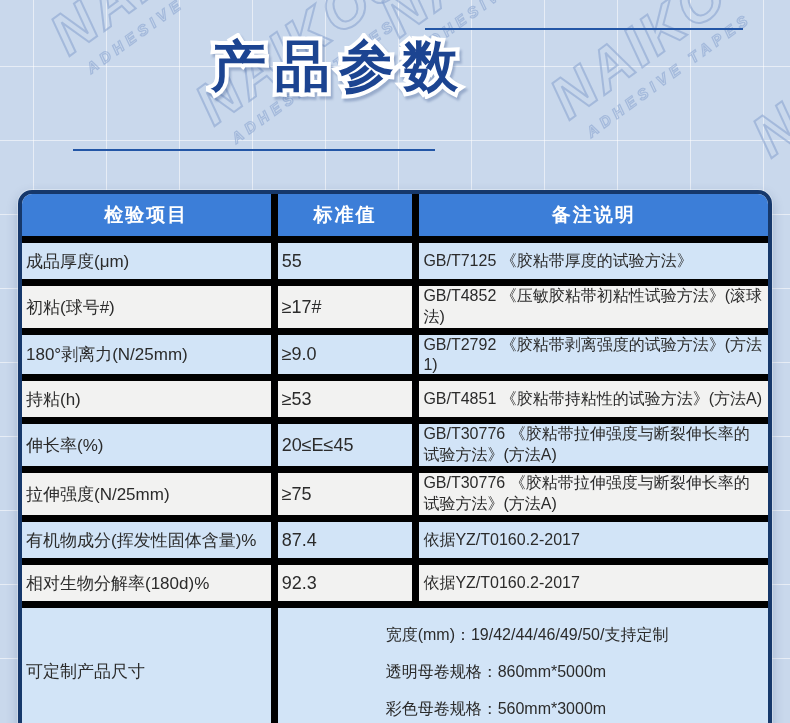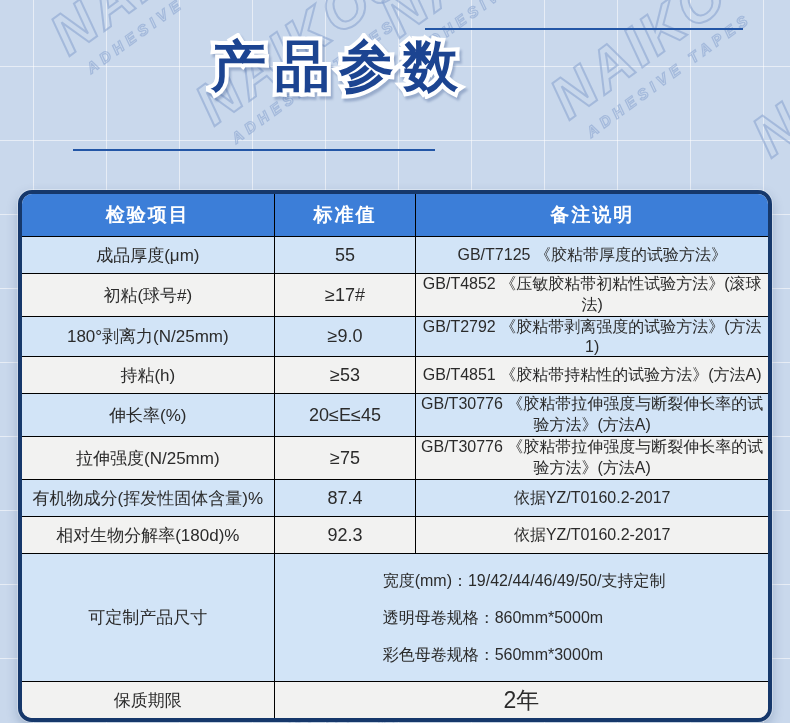--- a/index.html
+++ b/index.html
@@ -50,28 +50,28 @@
   .line-tr{left:425px;top:28px;width:318px;}
   .line-bl{left:73px;top:149px;width:362px;}
   
   .table-wrap{
     position:absolute;left:18px;top:190px;width:746px;z-index:3;
     border:4px solid #16386b;border-radius:14px;overflow:hidden;
     background:#f2f2f1;
     box-shadow:0 0 0 1px rgba(255,255,255,.35), 0 5px 12px rgba(20,50,100,.25);
   }
   table.props{width:100%;border-collapse:collapse;border-style:hidden;table-layout:fixed;}
-  .props th,.props td{border:1px solid #000000;padding:0 4px;}
+  .props th,.props td{border:7px solid #000000;padding:0 4px;}
   .props th{
     height:42px;background:#3c7ed8;color:#ffffff;
     font-size:19px;font-weight:bold;letter-spacing:2px;text-align:center;
   }
   .props tbody tr:nth-child(odd){background:#d2e4f7;}
   .props tbody tr:nth-child(even){background:#f2f2f1;}
-  .props td{height:36px;color:#2b2b2b;text-align:center;}
+  .props td{height:36px;color:#2b2b2b;}
   .c-item{font-size:17px;}
   .c-val{font-size:18px;}
   .c-note{font-size:16px;color:#3a3a3a;}
   .c-custom{text-align:left !important;padding:8px 8px 8px 108px !important;margin-left:25px;}
   .c-custom .size-line{font-size:16px;line-height:37px;white-space:nowrap;}
   .c-shelf{font-size:23px;}
   td.cell-tall{height:auto;}
 </style>
 </head>
 <body>

